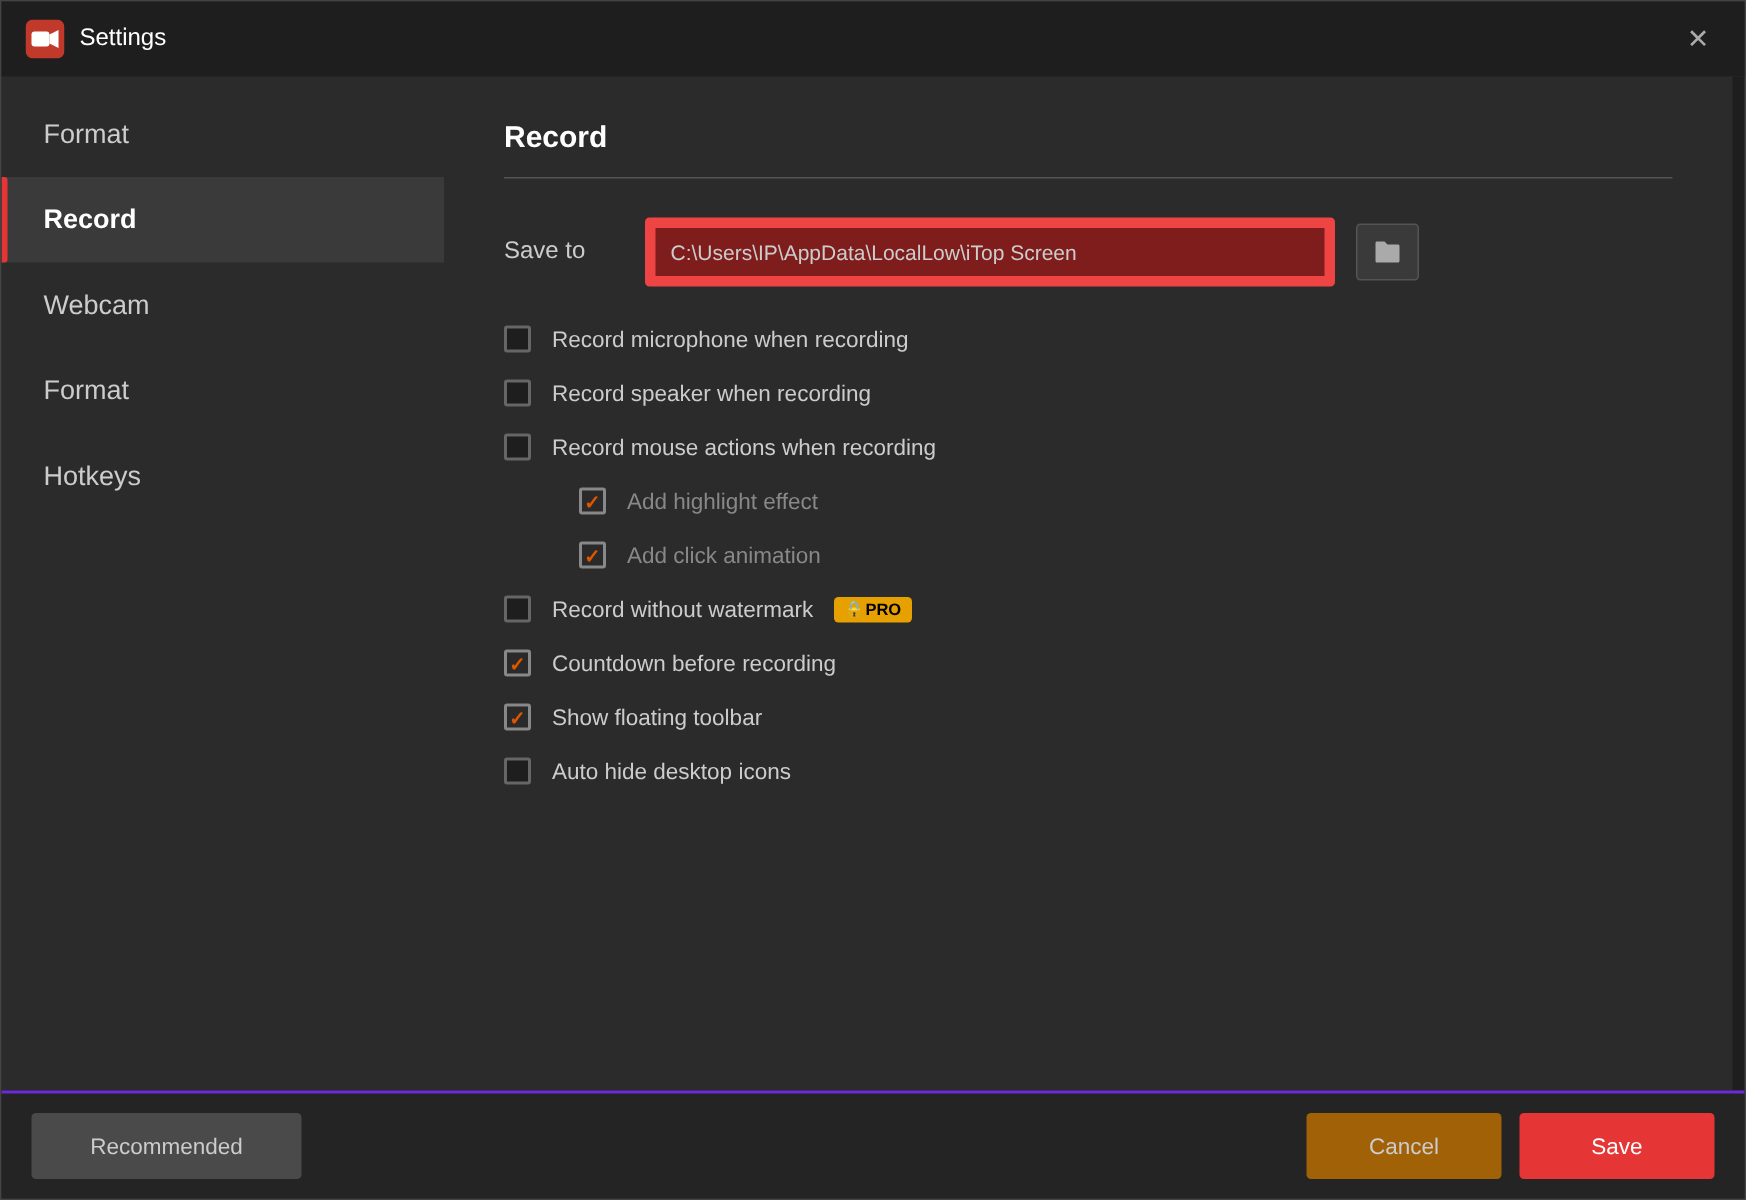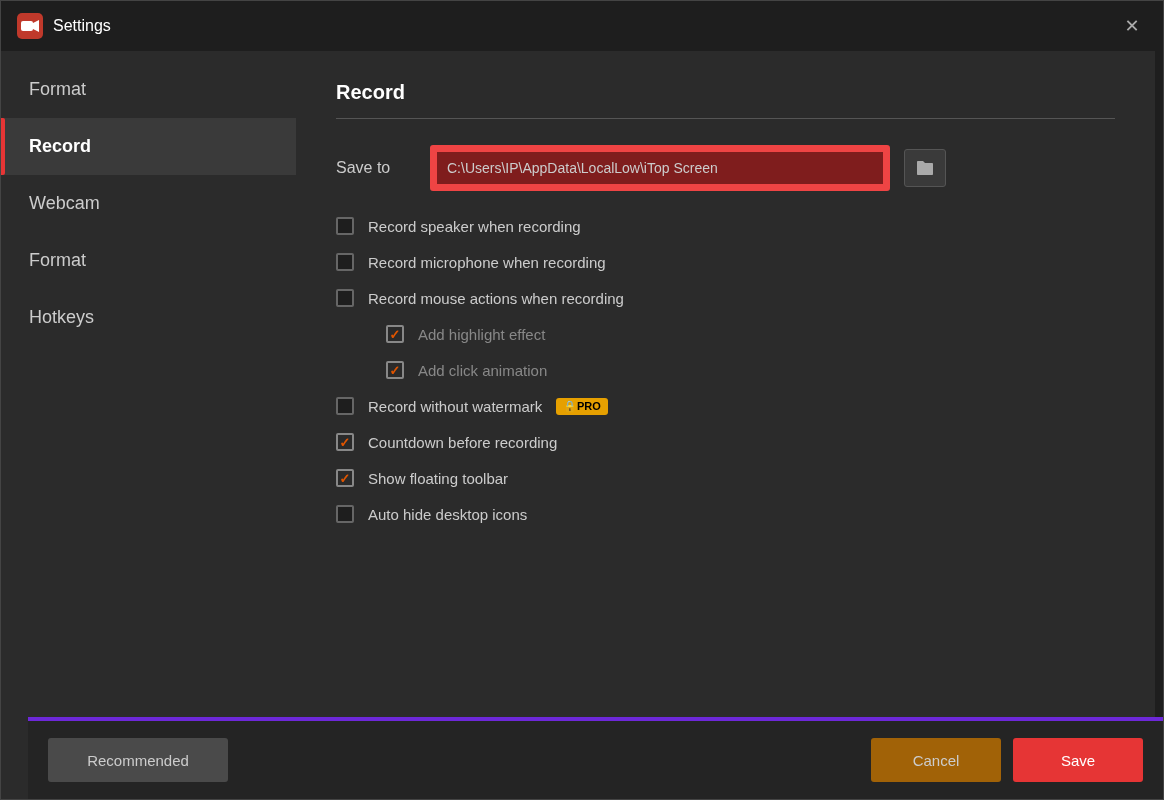--- a/index.html
+++ b/index.html
@@ -189,29 +189,28 @@
       display: flex;
       align-items: center;
       gap: 3px;
     }
     .scrollbar-track {
       width: 8px;
       background: #1e1e1e;
       flex-shrink: 0;
     }
     .footer {
-      height: 82px;
+      height: 72px;
       background: #242424;
       display: flex;
       align-items: center;
       padding: 0 20px;
       gap: 12px;
       flex-shrink: 0;
-      border-top: 4px solid #6d28d9;
-      margin-left: 27px;
+      border-top: 2px solid #6d28d9;
     }
     .btn-recommended {
       background: #4a4a4a;
       color: #cccccc;
       border: none;
       padding: 0 30px;
       height: 44px;
       font-size: 15px;
       cursor: pointer;
       border-radius: 3px;
@@ -287,28 +286,28 @@
         <button class="folder-btn">
           <svg width="20" height="18" viewBox="0 0 20 18" fill="none">
             <path d="M2 3C2 2.45 2.45 2 3 2H8L10 4H17C17.55 4 18 4.45 18 5V15C18 15.55 17.55 16 17 16H3C2.45 16 2 15.55 2 15V3Z" fill="#aaa"></path>
           </svg>
         </button>
       </div>
 
       <div class="checkbox-row">
         <div class="custom-checkbox"></div>
         <label>
+          <span>Record microphone when recording</span>
+        </label>
+      </div>
+
+      <div class="checkbox-row">
+        <div class="custom-checkbox"></div>
+        <label>
           <span>Record speaker when recording</span>
-        </label>
-      </div>
-
-      <div class="checkbox-row">
-        <div class="custom-checkbox"></div>
-        <label>
-          <span>Record microphone when recording</span>
         </label>
       </div>
 
       <div class="checkbox-row">
         <div class="custom-checkbox"></div>
         <label>
           <span>Record mouse actions when recording</span>
         </label>
       </div>
 

